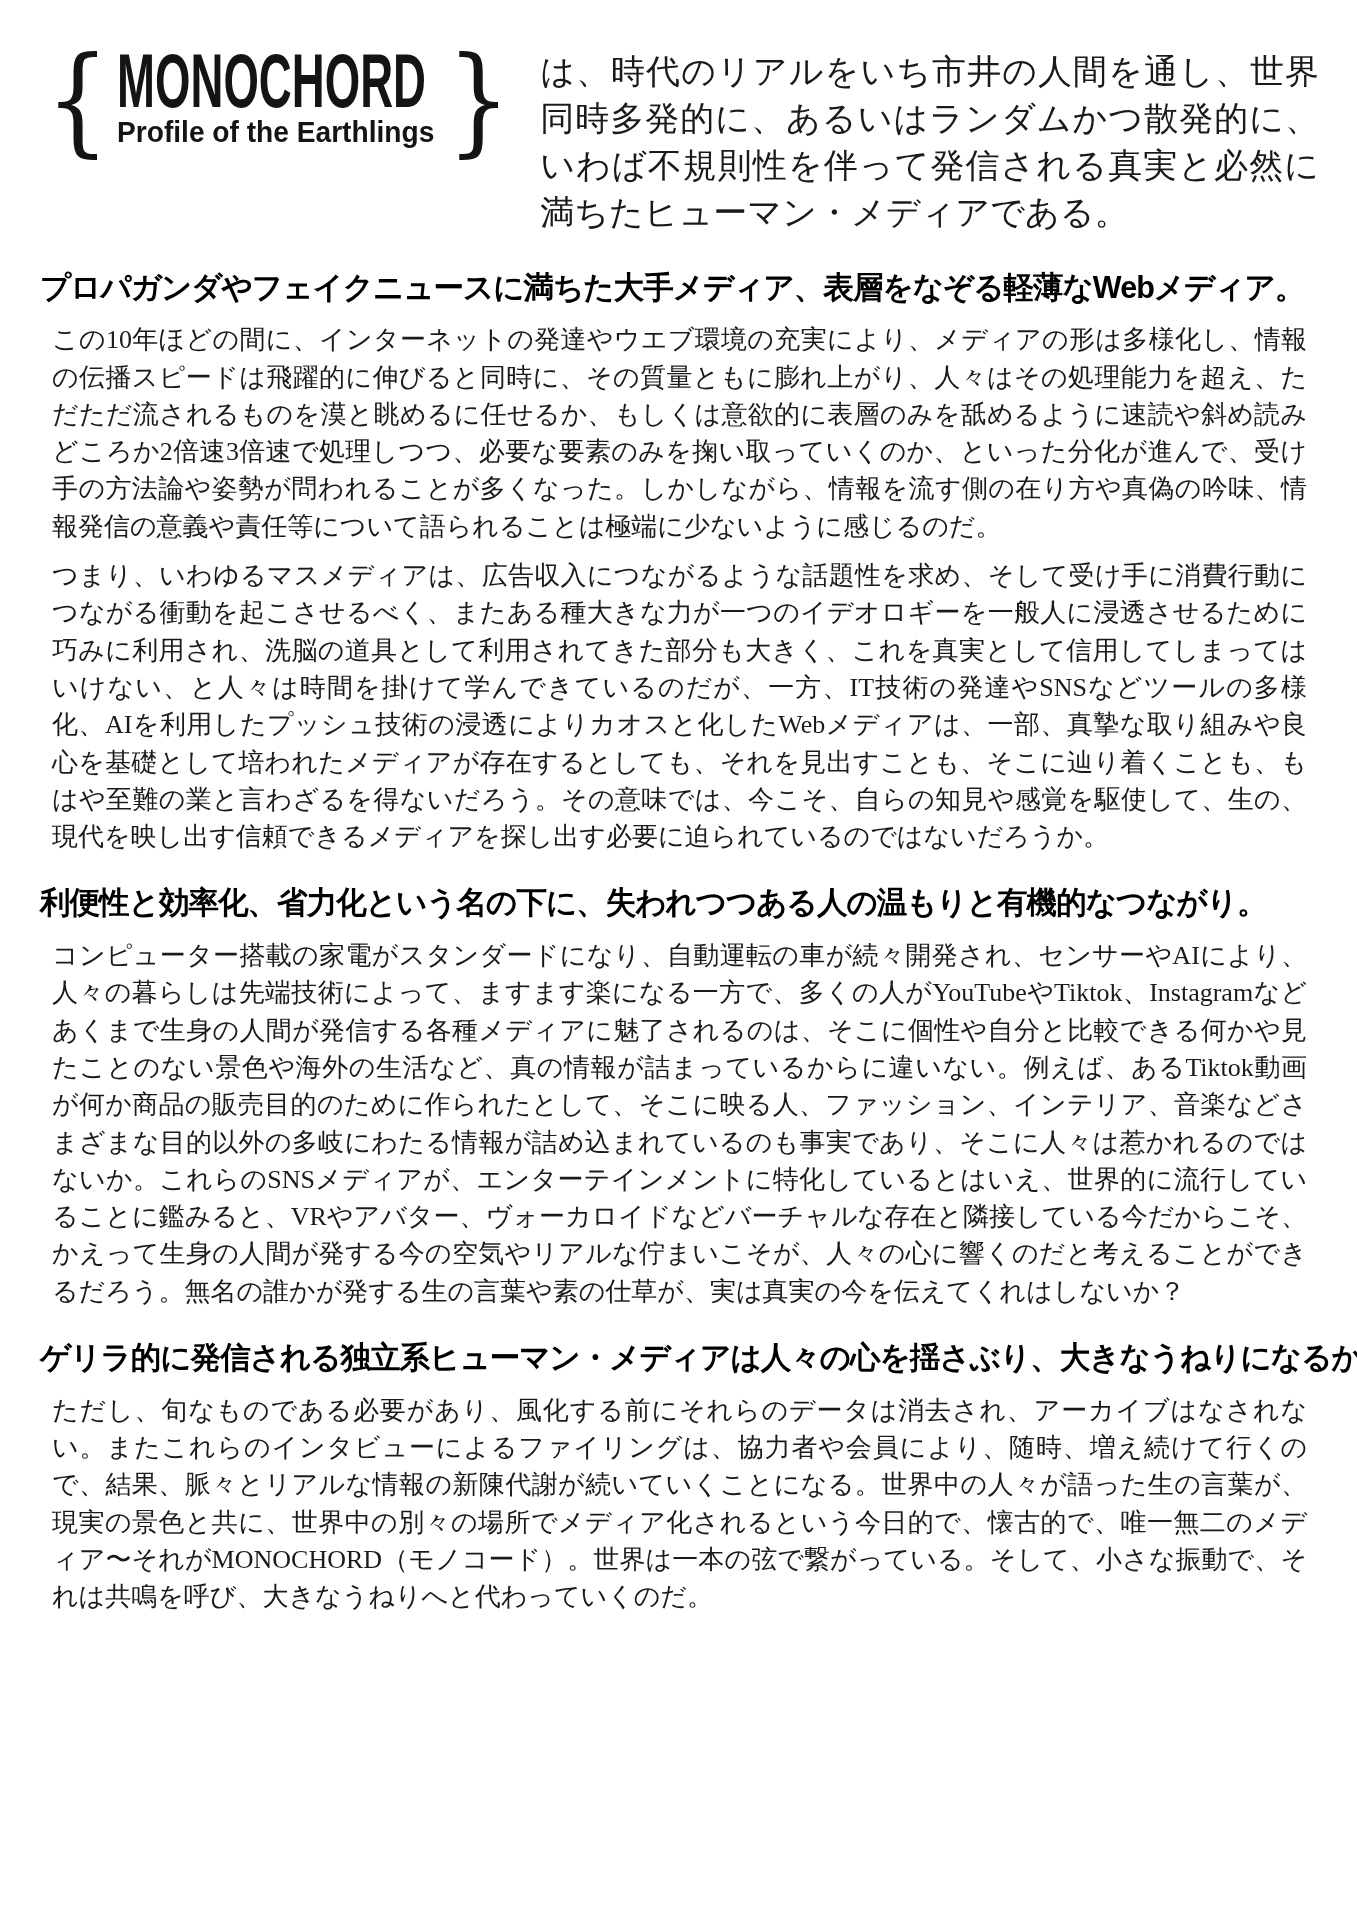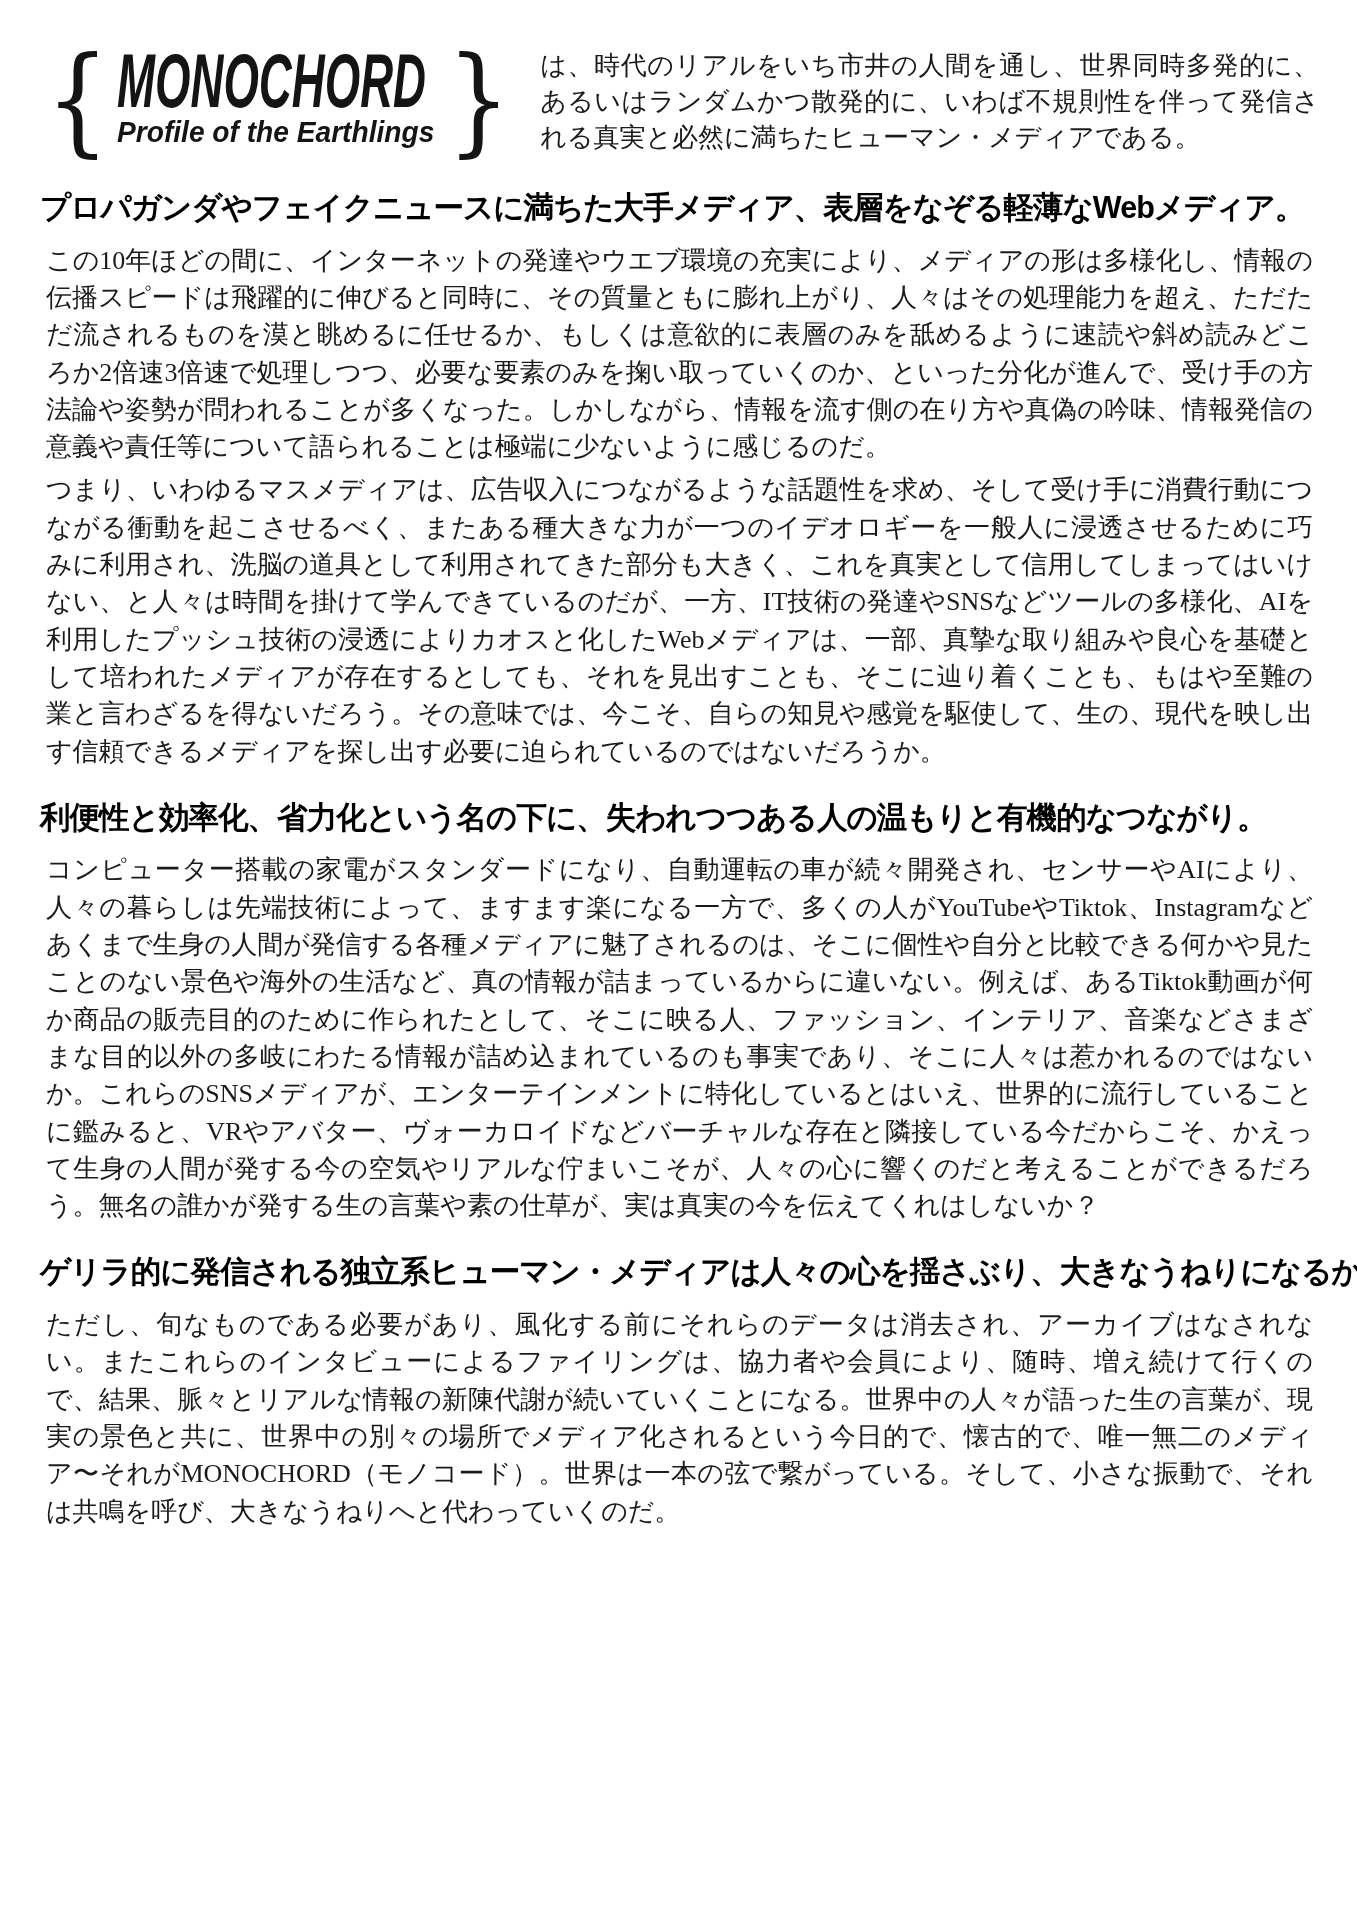--- a/index.html
+++ b/index.html
@@ -37,21 +37,20 @@
     font-weight: 500;
     line-height: 0.9;
     color: #141414;
     transform: scaleX(0.85);
   }
   .brace.left { margin-right: 2px; }
   .brace.right { margin-left: 2px; }
   .logo-text {
     width: 322px;
     overflow: visible;
-    font-style: italic;
   }
   .logo-title {
     font-family: "Liberation Sans", sans-serif;
     font-weight: bold;
     font-size: 76px;
     line-height: 0.82;
     letter-spacing: 0px;
     white-space: nowrap;
     transform: scaleX(0.60);
     transform-origin: left bottom;
@@ -65,21 +64,21 @@
     white-space: nowrap;
     transform: scaleX(0.97);
     transform-origin: left top;
     margin-top: 4px;
     color: #141414;
   }
   
   .intro {
     flex: 1 1 auto;
     font-family: "Liberation Sans", sans-serif;
-    font-size: 26px;
+    font-size: 34px;
     line-height: 1.38;
     text-align: justify;
     color: #1a1a1a;
     padding-top: 4px;
   }
   
   .section-heading {
     font-family: "Liberation Sans", sans-serif;
     font-weight: 900;
     font-size: 31px;
@@ -89,21 +88,21 @@
     white-space: nowrap;
     transform: scaleX(0.985);
     transform-origin: left center;
     color: #000000;
   }
   .section:first-of-type .section-heading { margin-top: 0; }
   .section-body p {
     font-family: "Liberation Serif", "DejaVu Serif", serif;
     font-size: 26px;
     line-height: 1.435;
-    margin: 6px;
+    margin: 12px;
     text-align: justify;
     color: #1a1a1a;
   }
 </style>
 </head>
 <body>
 
 <div class="page">
 
   <div class="header">

